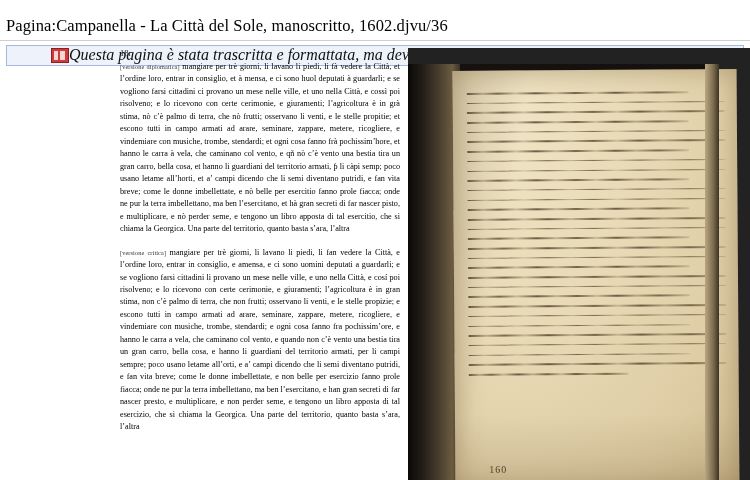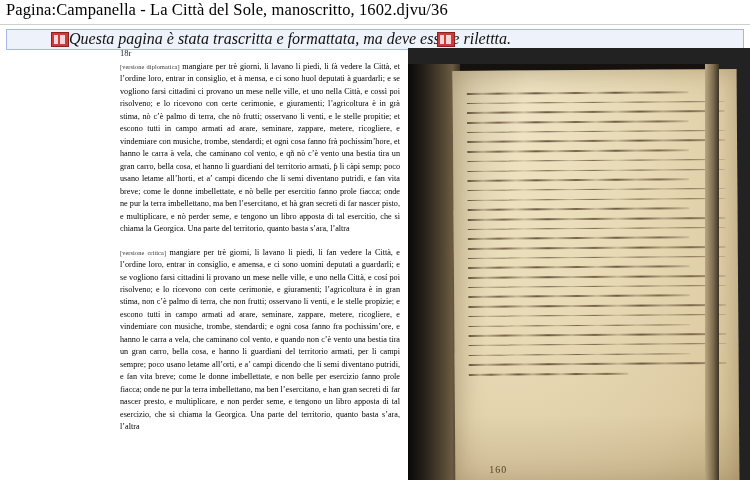--- a/index.html
+++ b/index.html
@@ -15,21 +15,21 @@
   }
   .page {
     position: relative;
     width: 750px;
     height: 480px;
   }
   .page-title {
     font-family: "Liberation Serif", serif;
     font-size: 16.5px;
     color: #000000;
-    padding: 0 6px 2px 6px;
+    padding: 16px 6px 2px 6px;
     line-height: 1.25;
     white-space: nowrap;
     letter-spacing: 0.1px;
   }
   .title-rule {
     height: 1px;
     background: #cfcfcf;
     margin: 1px 0 0 0;
   }
   .notice-bar {

